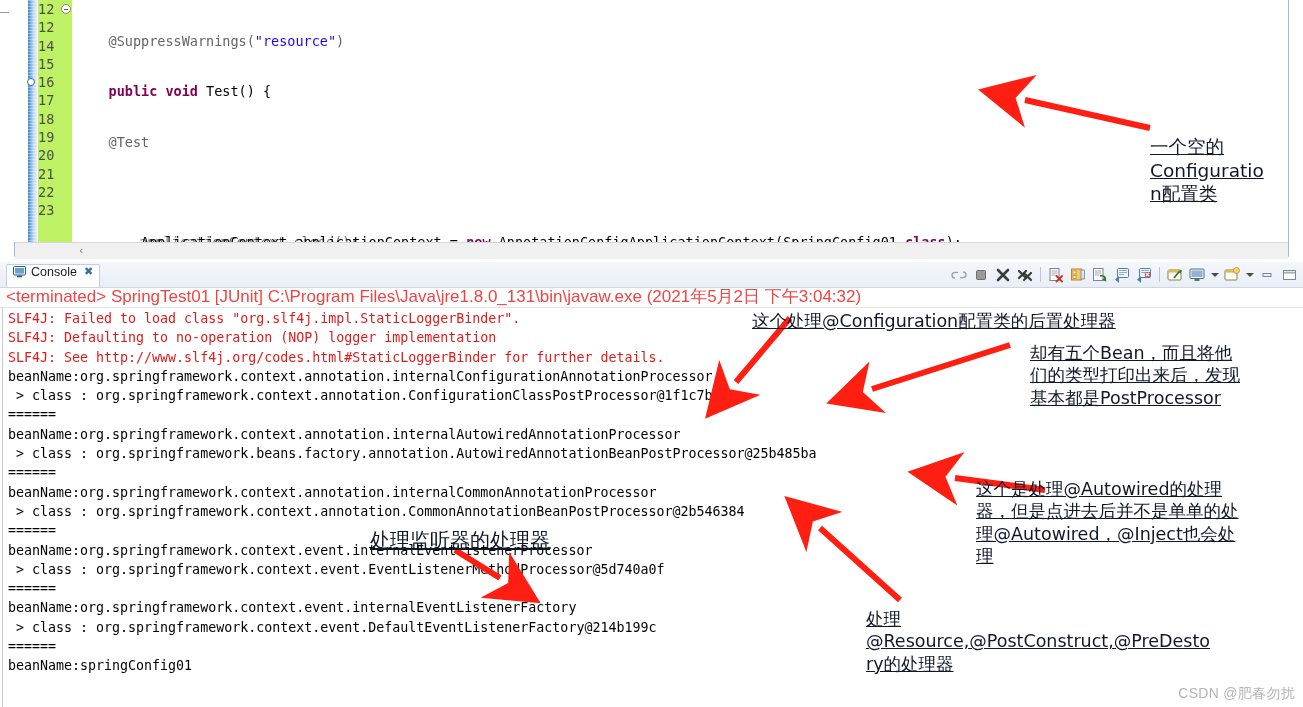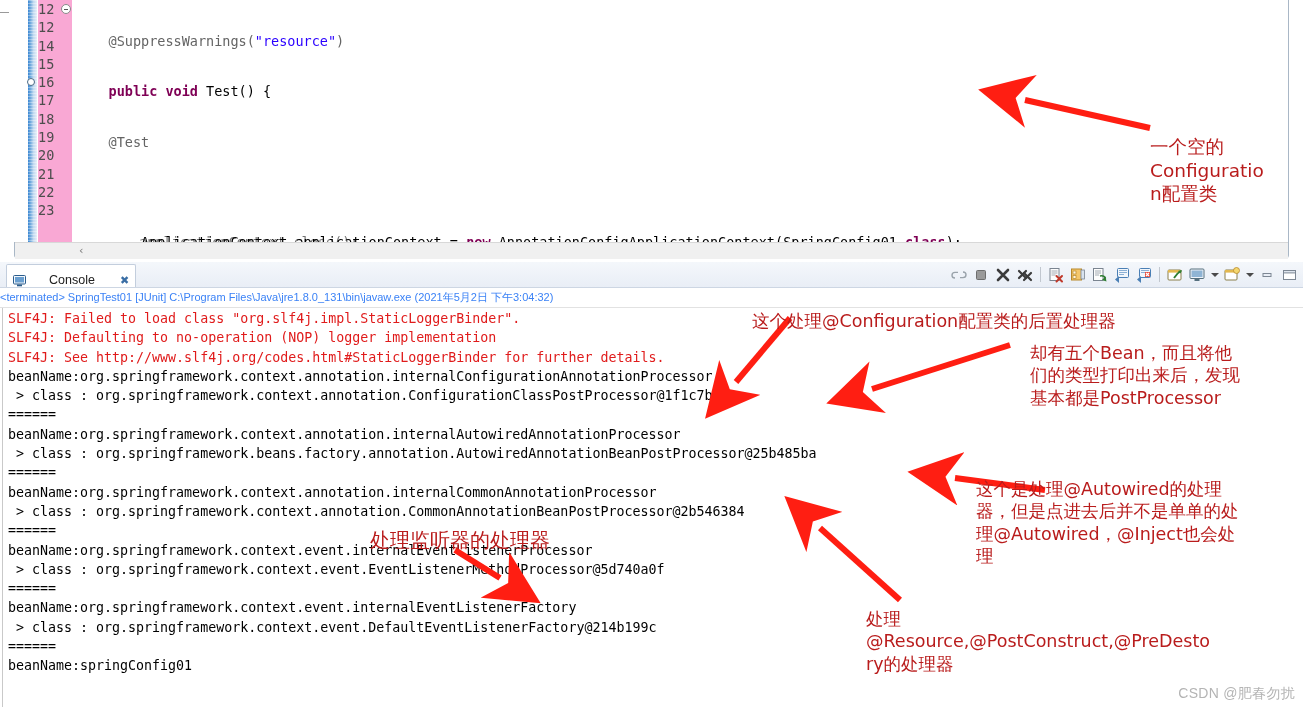--- a/index.html
+++ b/index.html
@@ -62,21 +62,21 @@
   #gutter-changebar::after{
     content:"";
     position:absolute; left:0; top:0; right:0; bottom:0;
     background-image: repeating-linear-gradient(0deg, rgba(255,255,255,0.35) 0 1px, rgba(0,0,0,0) 1px 3px);
   }
   #linenos {
     position: absolute;
     left: 38px; top: 0px;
     width: 34px;
     height: 242px;
-    background: #f9a8d4;
+    background: #bef264;
     font-family: "DejaVu Sans Mono", monospace;
     font-size: 13.5px;
     color: #4d4d4d;
     text-align: left;
   }
   .lineno-row {
     height: 18.3px;
     line-height: 18.3px;
     white-space: nowrap;
     position: relative;
@@ -168,22 +168,22 @@
     left: 0; top: 0;
     width: 1303px; height: 25px;
     background: linear-gradient(to bottom,#f4f7fb 0%,#e9eef6 100%);
     border-bottom: 1px solid #cdd6e3;
   }
   #console-tab {
     position: absolute;
     left: 6px; top: 2px;
     height: 22px;
     display: flex;
-    align-items: flex-end;
-    gap: 23px;
+    align-items: flex-start;
+    gap: 5px;
     padding: 0 6px;
     background: #ffffff;
     border: 1px solid #c3cedd;
     border-bottom: none;
     border-radius: 2px 2px 0 0;
     font-size: 12.5px;
     color: #202020;
   }
   #console-tab-icon svg { display: block; }
   #console-tab-close {
@@ -218,22 +218,23 @@
     width: 0; height: 0;
     border-left: 4px solid transparent;
     border-right: 4px solid transparent;
     border-top: 4px solid #4a4a4a;
   }
 
   #console-subheader {
     position: absolute;
     left: 0; top: 25px;
     width: 1303px; height: 20px;
-    font-size: 11px;
-    color: #3b82f6;
+    font-size: 17px;
+    color: #ef4444;
+    padding-left: 6px;
     line-height: 20px;
     white-space: nowrap;
     box-sizing: border-box;
   }
   #console-body {
     position: absolute;
     left: 0; top: 45px;
     width: 1303px;
     height: 400px;
     background: #ffffff;
@@ -254,25 +255,26 @@
     line-height: 19.3px;
     white-space: pre;
     color: #000000;
   }
   .cline-err { color: #e01b1b; }
   .cline-out { color: #000000; }
 
   
   .anno-text {
     position: absolute;
-    color: #b91c1c;
+    color: #0f172a;
     font-family: "DejaVu Sans", sans-serif;
     font-weight: 400;
     line-height: 1.28;
     white-space: pre-wrap;
+    text-decoration: underline;
   }
   .anno-svg {
     position: absolute;
     left: 0; top: 0;
     width: 1303px; height: 707px;
     pointer-events: none;
   }
   #watermark {
     position: absolute;
     right: 8px; bottom: 4px;

